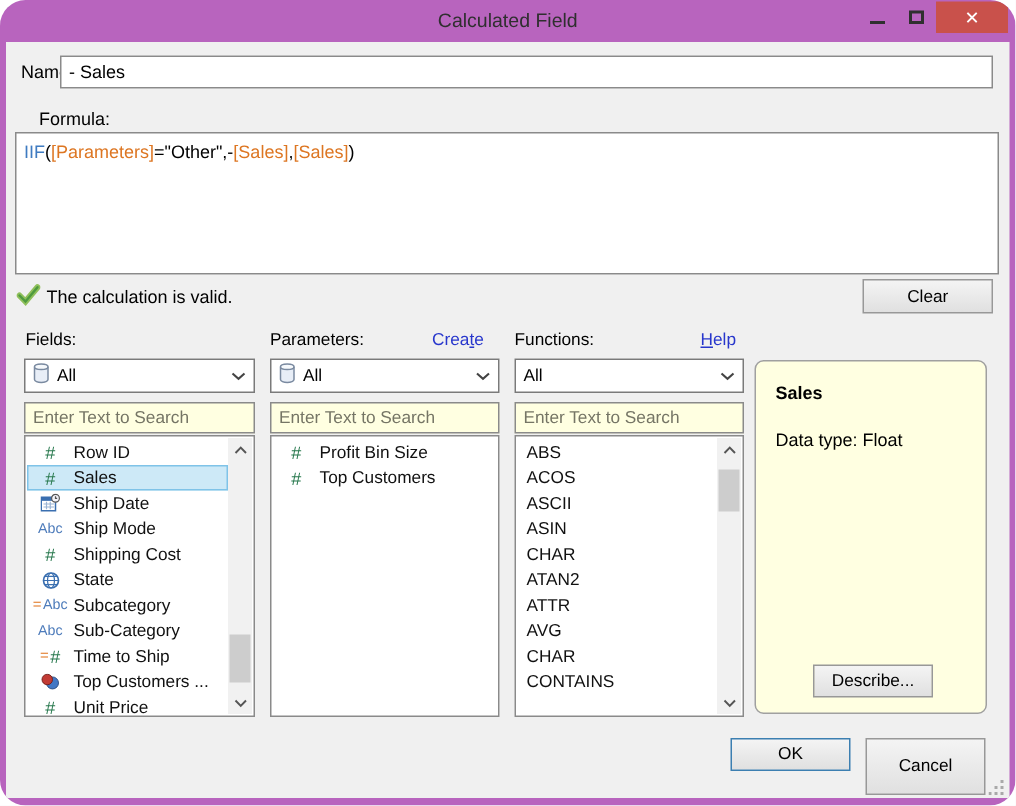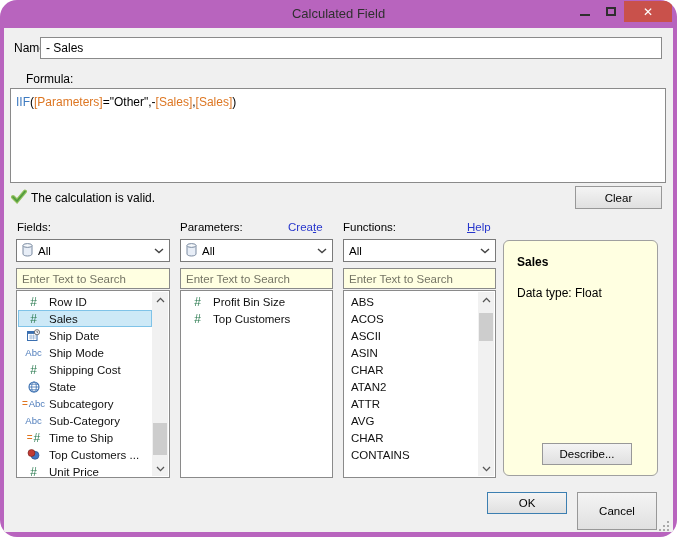--- a/index.html
+++ b/index.html
@@ -61,21 +61,21 @@
   .sb{position:absolute;top:1px;right:1px;bottom:1px;width:16px;background:#f1f1f1;}
   .sb .ar{position:absolute;left:0;width:16px;height:15px;display:flex;align-items:center;justify-content:center;}
   .sb .up{top:0;}
   .sb .dn{bottom:0;}
   .sb .thumb{position:absolute;left:1px;width:14px;background:#cdcdcd;}
   .f-thumb{top:131px;height:32px;}
   .fn-thumb{top:21px;height:28px;}
   .detail{position:absolute;left:499px;top:212px;width:155px;height:236px;background:var(--panel_bg,#ffffe1);border:1px solid #a0a0a0;border-radius:6px;}
   .detail-title{position:absolute;left:13px;top:14px;font-size:12px;font-weight:bold;color:#000;}
   .detail-info{position:absolute;left:13px;top:45px;font-size:12px;color:#000;}
-  .describe-btn{position:absolute;left:38px;top:202px;width:90px;height:22px;}
+  .describe-btn{position:absolute;left:38px;top:202px;width:80px;height:22px;}
   .ok-btn{position:absolute;left:483px;top:464px;width:80px;height:22px;border:1px solid #3c7fb1;}
   .cancel-btn{position:absolute;left:573px;top:464px;width:80px;height:38px;}
   .grip{position:absolute;right:3px;bottom:3px;width:11px;height:11px;}
 </style>
 </head>
 <body>
 
 <div class="window">
   <div class="titlebar">
     <span class="title">Calculated Field</span>

